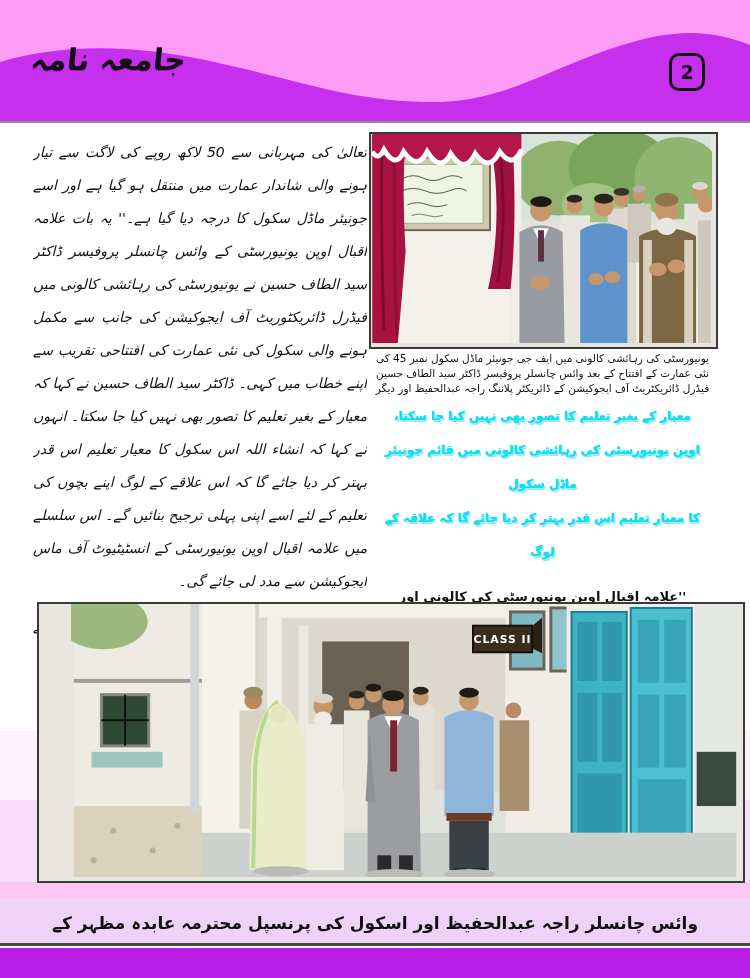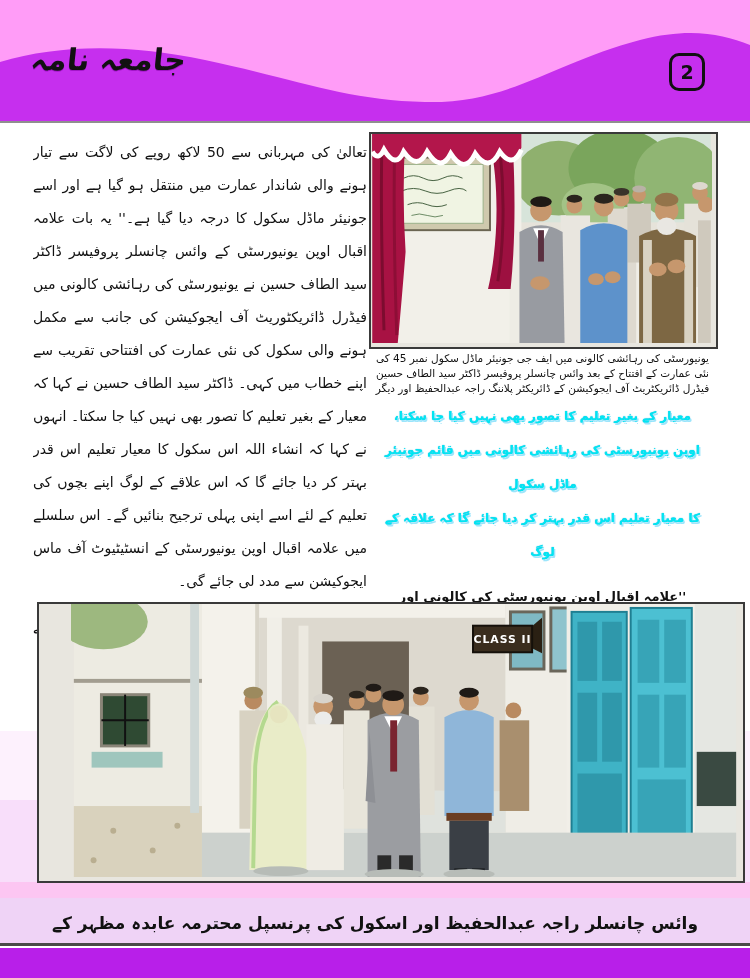--- a/index.html
+++ b/index.html
@@ -21,21 +21,21 @@
   .band2{left:0;top:800px;width:750px;height:82px;background:#f8defa;}
   .band3{left:0;top:882px;width:750px;height:16px;background:#fcc6f2;}
   .band4{left:0;top:898px;width:750px;height:45px;background:#efd3f6;}
   .footer-rule{left:0;top:943px;width:750px;height:3px;background:#4a4a4a;}
   .footer-band{left:0;top:948px;width:750px;height:30px;background:#b81fe9;}
 
   
   .urdu{direction:rtl;unicode-bidi:plaintext;color:#111;}
   .col-left{left:33px;top:136px;width:334px;height:508px;overflow:hidden;
             font-size:14px;line-height:33px;text-align:justify;}
-  .col-left p{margin:0 0 12px 0;}
+  .col-left p{margin:0 0 12px 0;font-style:italic;}
   .photo-caption-top{left:372px;top:351px;width:341px;height:46px;overflow:hidden;
                      font-size:10.5px;line-height:15px;text-align:center;}
   .pull-quote{left:372px;top:399px;width:341px;height:180px;overflow:hidden;
               font-size:12px;line-height:34px;font-weight:bold;text-align:center;white-space:pre-line;
               color:#00e6f2;text-shadow:1.5px 1.5px 0 rgba(140,225,250,.85),0 0 1px #0aa8d8;}
   .col-right-intro{left:370px;top:584px;width:345px;height:50px;overflow:hidden;
                    font-size:13px;line-height:26px;text-align:center;font-weight:bold;}
   .photo-caption-bottom{left:40px;top:912px;width:670px;height:26px;overflow:hidden;
                         font-size:17px;line-height:22px;text-align:center;font-weight:bold;}
 

